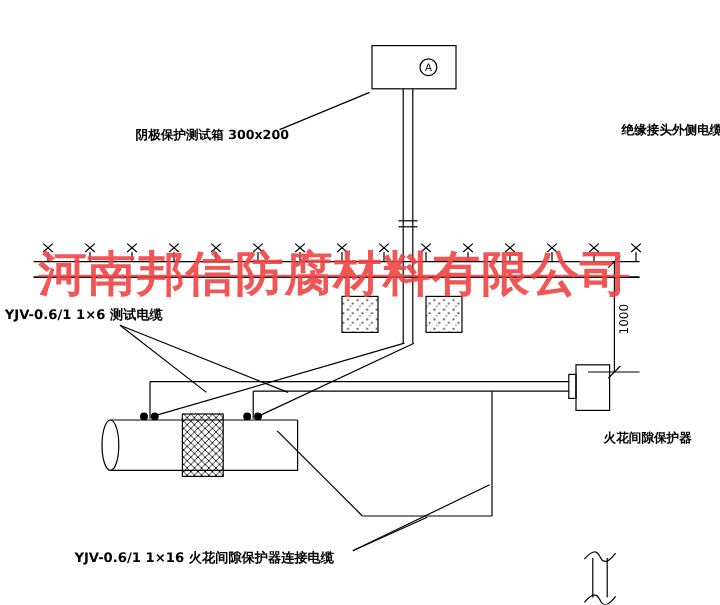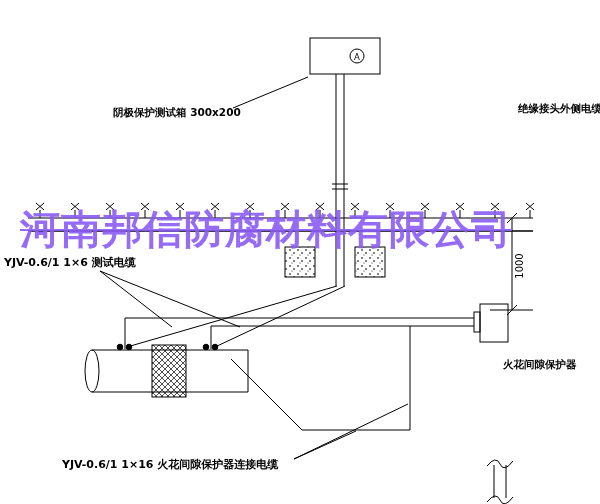--- a/index.html
+++ b/index.html
@@ -2,22 +2,22 @@
 <html><head>
 <meta charset="utf-8">
 <style>
   html,body{margin:0;padding:0;background:#fff;}
   .canvas{position:relative;width:600px;height:504px;background:#ffffff;overflow:hidden;
           font-family:"DejaVu Sans","Liberation Sans",sans-serif;}
   .canvas svg{position:absolute;top:0;left:0;}
   .label{fill:#000;font-weight:600;}
   .watermark{
     position:absolute;left:20px;top:204px;width:516px;height:52px;
-    text-align:left;font-family:"DejaVu Serif","Liberation Serif",serif;
-    font-size:40px;line-height:50px;font-weight:700;color:#8b5cf6;opacity:.9;
+    text-align:center;font-family:"DejaVu Serif","Liberation Serif",serif;
+    font-size:40px;line-height:50px;font-weight:700;color:#ef4444;opacity:.9;
     letter-spacing:1px;text-decoration:line-through;text-decoration-thickness:2px;
     pointer-events:none;white-space:nowrap;
   }
 </style>
 </head>
 <body>
 
 <div class="canvas">
 <svg width="600" height="504" viewBox="0 0 600 504">
   <defs>

